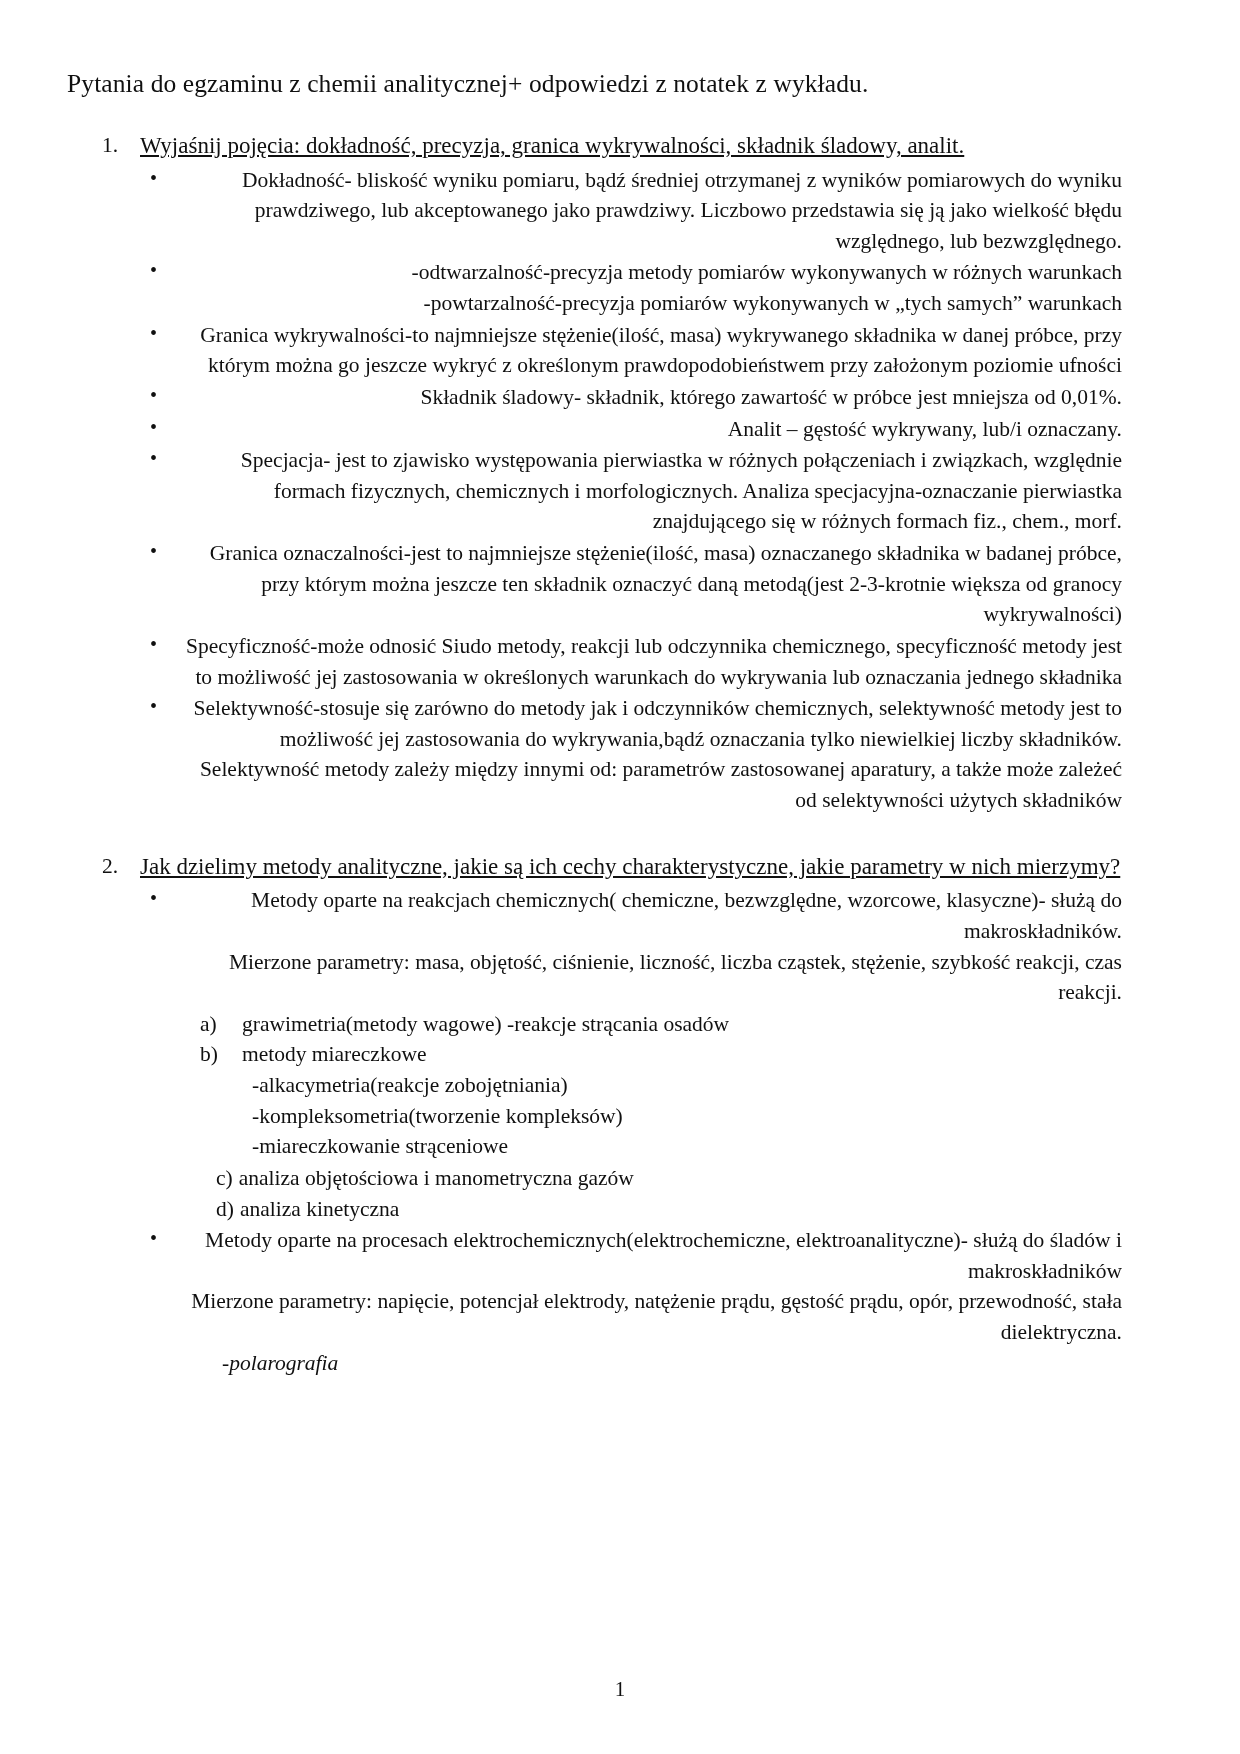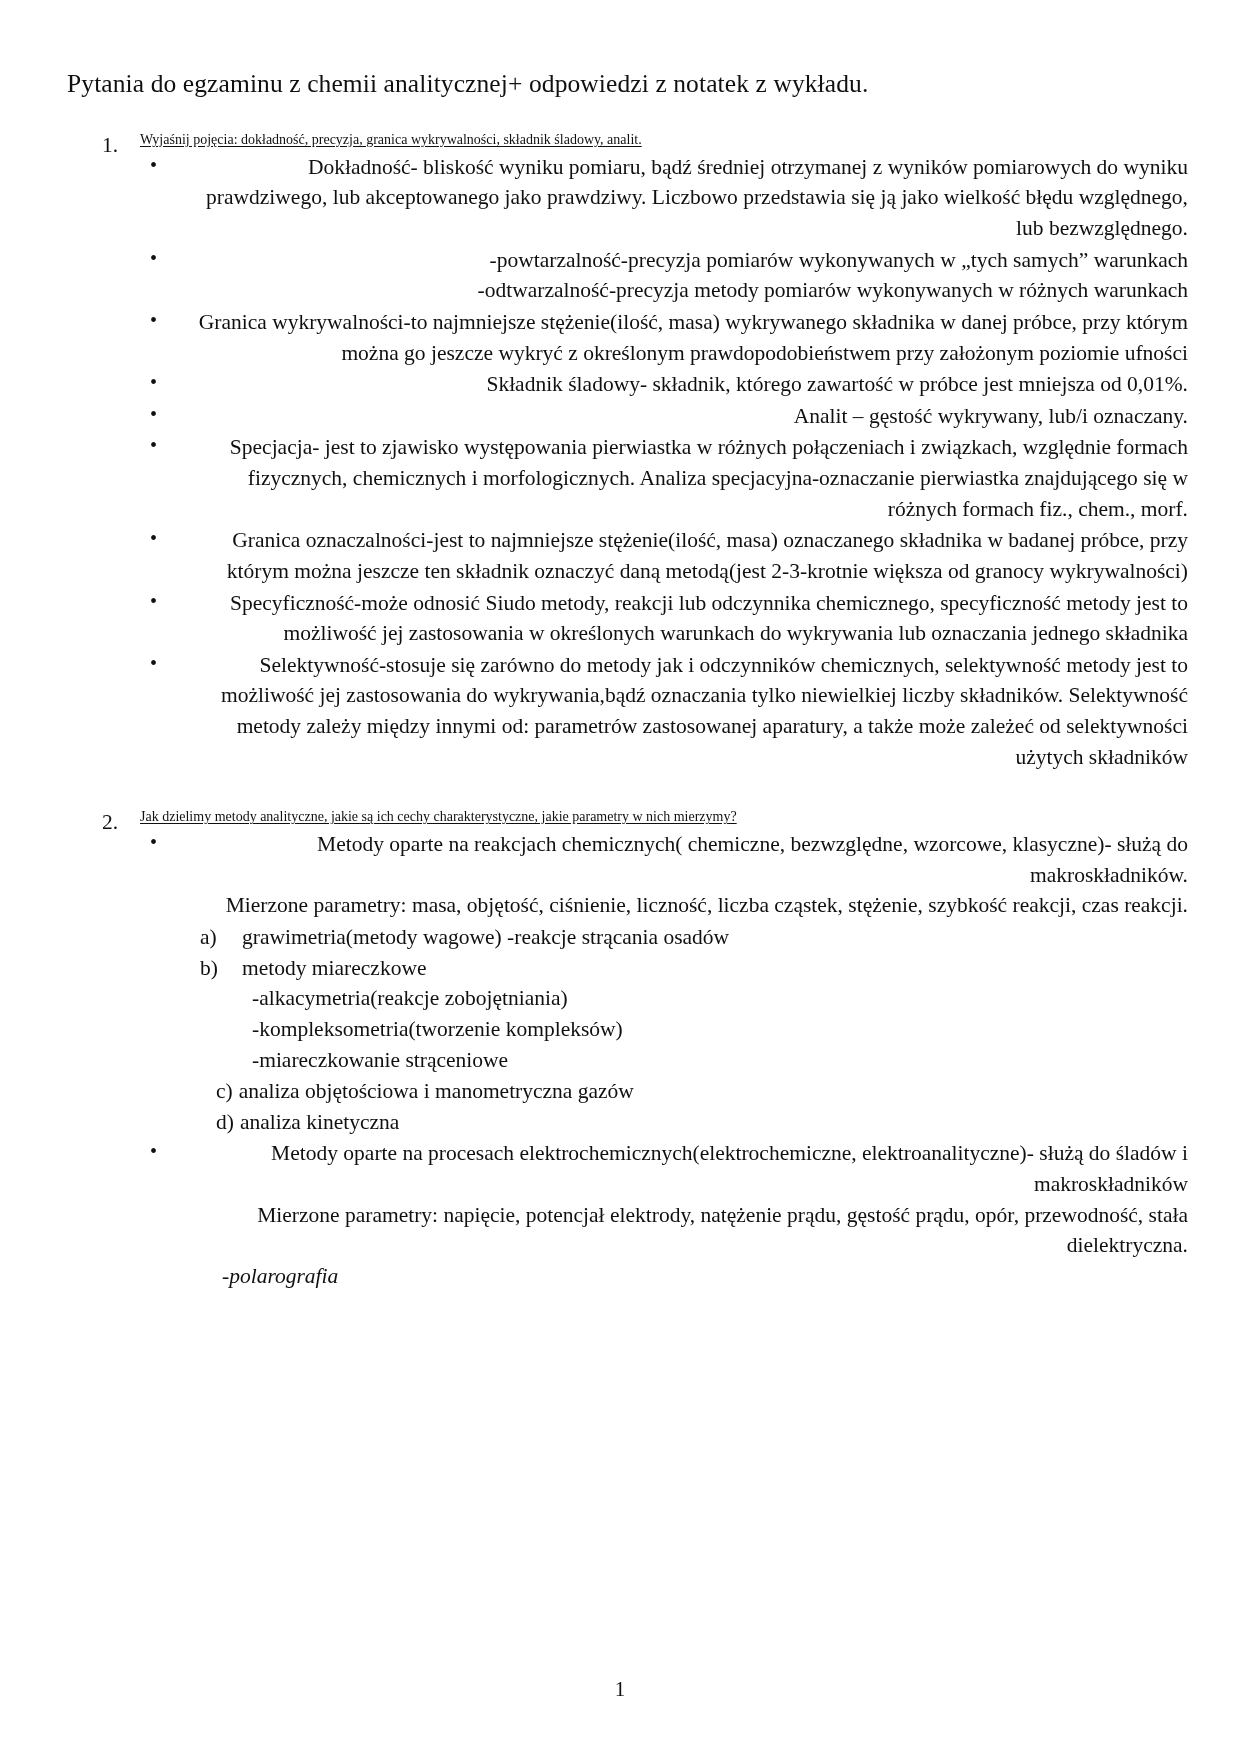--- a/index.html
+++ b/index.html
@@ -12,21 +12,21 @@
     height: 1754px;
     font-family: "Liberation Serif", "DejaVu Serif", serif;
     color: #101010;
     position: relative;
     overflow: hidden;
   }
   .page {
     width: 1240px;
     height: 1754px;
     box-sizing: border-box;
-    padding: 60px 52px 40px 62px;
+    padding: 60px 118px 40px 62px;
     position: relative;
   }
 
   .doc-title {
     font-size: 25.5px;
     line-height: 1.25;
     margin: 8px 0 0 5px;
     letter-spacing: 0.1px;
   }
 
@@ -43,21 +43,21 @@
     margin-bottom: 0;
   }
   .qnum {
     position: absolute;
     left: 40px;
     top: 0;
     font-size: 21.5px;
     line-height: 1.42;
   }
   .qhead {
-    font-size: 14px;
+    font-size: 23px;
     line-height: 1.42;
     text-decoration: underline;
     text-underline-offset: 2px;
     margin: 0;
   }
 
   
   ul.blist {
     list-style: none;
     margin: 0;
@@ -152,22 +152,22 @@
       <span class="qnum">1.</span>
       <div class="qhead">Wyjaśnij pojęcia: dokładność, precyzja, granica wykrywalności, składnik śladowy, analit.</div>
 
       <ul class="blist">
 
         <li class="bullet">
           <div class="btext">Dokładność- bliskość wyniku pomiaru, bądź średniej otrzymanej z wyników pomiarowych do wyniku prawdziwego, lub akceptowanego jako prawdziwy. Liczbowo przedstawia się ją jako wielkość błędu względnego, lub bezwzględnego.</div>
         </li>
 
         <li class="bullet">
+          <div class="btext cont">-odtwarzalność-precyzja metody pomiarów wykonywanych w różnych warunkach</div>
           <div class="btext cont">-powtarzalność-precyzja pomiarów wykonywanych w „tych samych” warunkach</div>
-          <div class="btext cont">-odtwarzalność-precyzja metody pomiarów wykonywanych w różnych warunkach</div>
         </li>
 
         <li class="bullet">
           <div class="btext">Granica wykrywalności-to najmniejsze stężenie(ilość, masa) wykrywanego składnika w danej próbce, przy którym można go jeszcze wykryć z określonym prawdopodobieństwem przy założonym poziomie ufności</div>
         </li>
 
         <li class="bullet">
           <div class="btext">Składnik śladowy- składnik, którego zawartość w próbce jest mniejsza od 0,01%.</div>
         </li>
 

